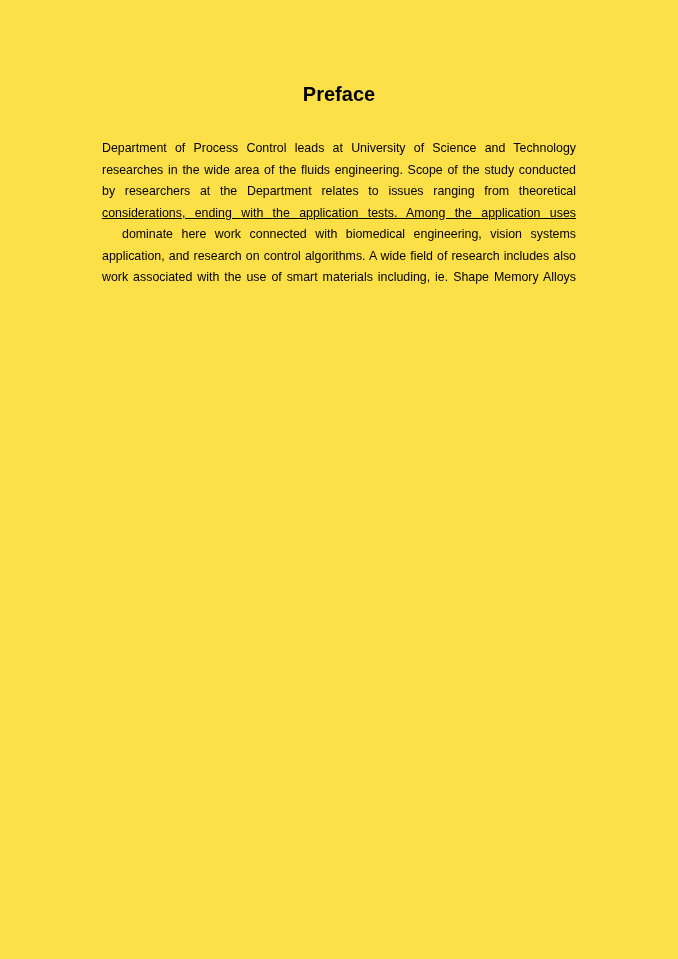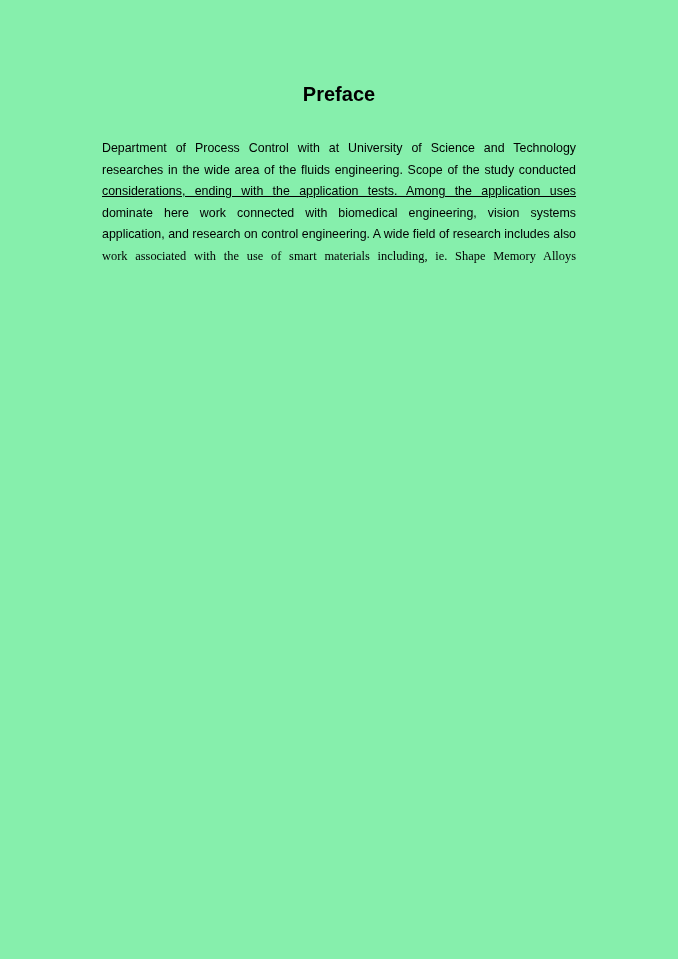--- a/index.html
+++ b/index.html
@@ -1,17 +1,17 @@
 <!DOCTYPE html>
 <html><head>
   <meta charset="utf-8">
   <style>
     html, body { margin: 0; padding: 0; background: #ffffff; }
     body { width: 678px; height: 959px; position: relative; overflow: hidden; }
-    .page { position: absolute; left: 0; top: 0; width: 678px; height: 959px; background: #86efac; }
+    .page { position: absolute; left: 0; top: 0; width: 678px; height: 959px; background: #fde047; }
     .title {
       position: absolute; left: 0; width: 678px; top: 81px;
       text-align: center;
       font-family: "Liberation Sans", sans-serif;
       font-weight: bold; font-size: 20px; color: #000;
       margin: 0; line-height: 26px;
     }
     .body-text {
       position: absolute; left: 102px; top: 138px; width: 474px;
       font-family: "Liberation Sans", sans-serif;
@@ -22,20 +22,21 @@
       white-space: nowrap; height: 21.5px;
     }
     .line.last { text-align-last: left; }
   </style>
 </head>
 <body>
 
 <div class="page">
   <h1 class="title">Preface</h1>
   <div class="body-text">
-    <div class="line" style="white-space: normal;">Department of Process Control with at University of Science and Technology</div>
+    <div class="line" style="white-space: normal;">Department of Process Control leads at University of Science and Technology</div>
     <div class="line" style="white-space: normal;">researches in the wide area of the fluids engineering. Scope of the study conducted</div>
+    <div class="line" style="white-space: normal;">by researchers at the Department relates to issues ranging from theoretical</div>
     <div class="line" style="white-space: normal; text-decoration: underline;">considerations, ending with the application tests. Among the application uses</div>
-    <div class="line" style="white-space: normal;">dominate here work connected with biomedical engineering, vision systems</div>
-    <div class="line" style="white-space: normal;">application, and research on control engineering. A wide field of research includes also</div>
-    <div class="line" style="white-space: normal; font-family: Liberation Serif, serif;">work associated with the use of smart materials including, ie. Shape Memory Alloys</div>
+    <div class="line" style="white-space: normal; margin-left: 20px;">dominate here work connected with biomedical engineering, vision systems</div>
+    <div class="line" style="white-space: normal;">application, and research on control algorithms. A wide field of research includes also</div>
+    <div class="line" style="white-space: normal;">work associated with the use of smart materials including, ie. Shape Memory Alloys</div>
   </div>
 </div>
 
 </body></html>

